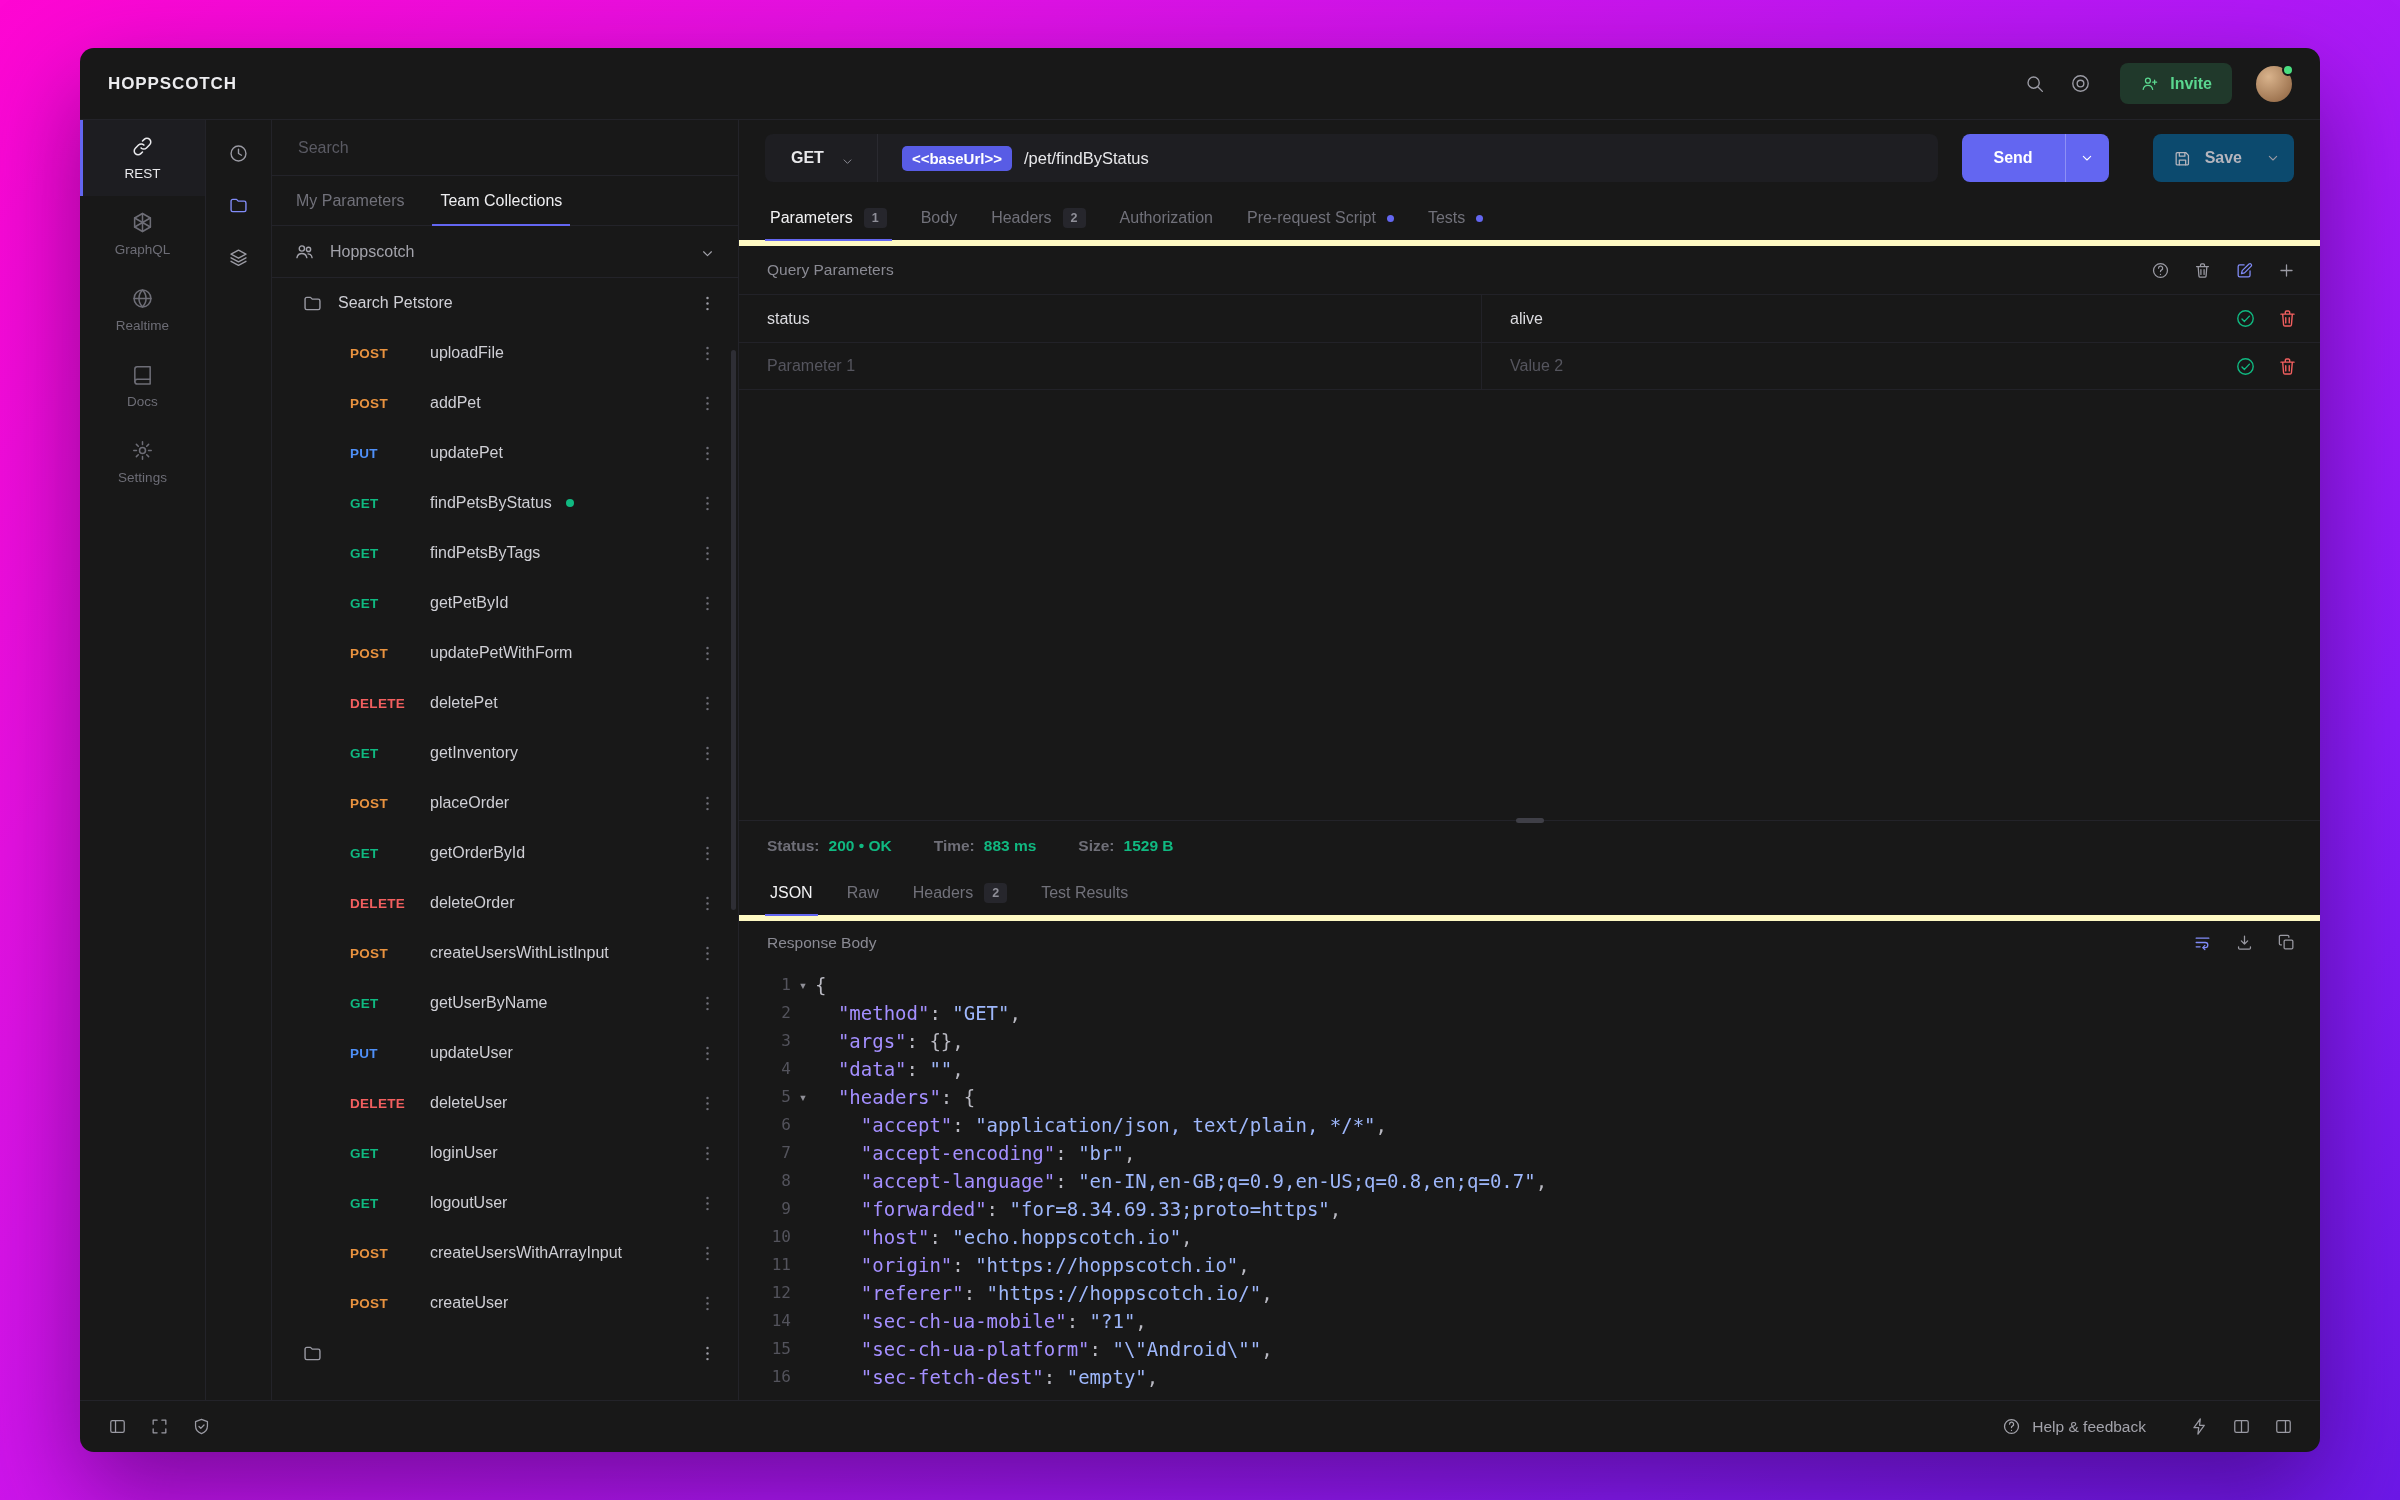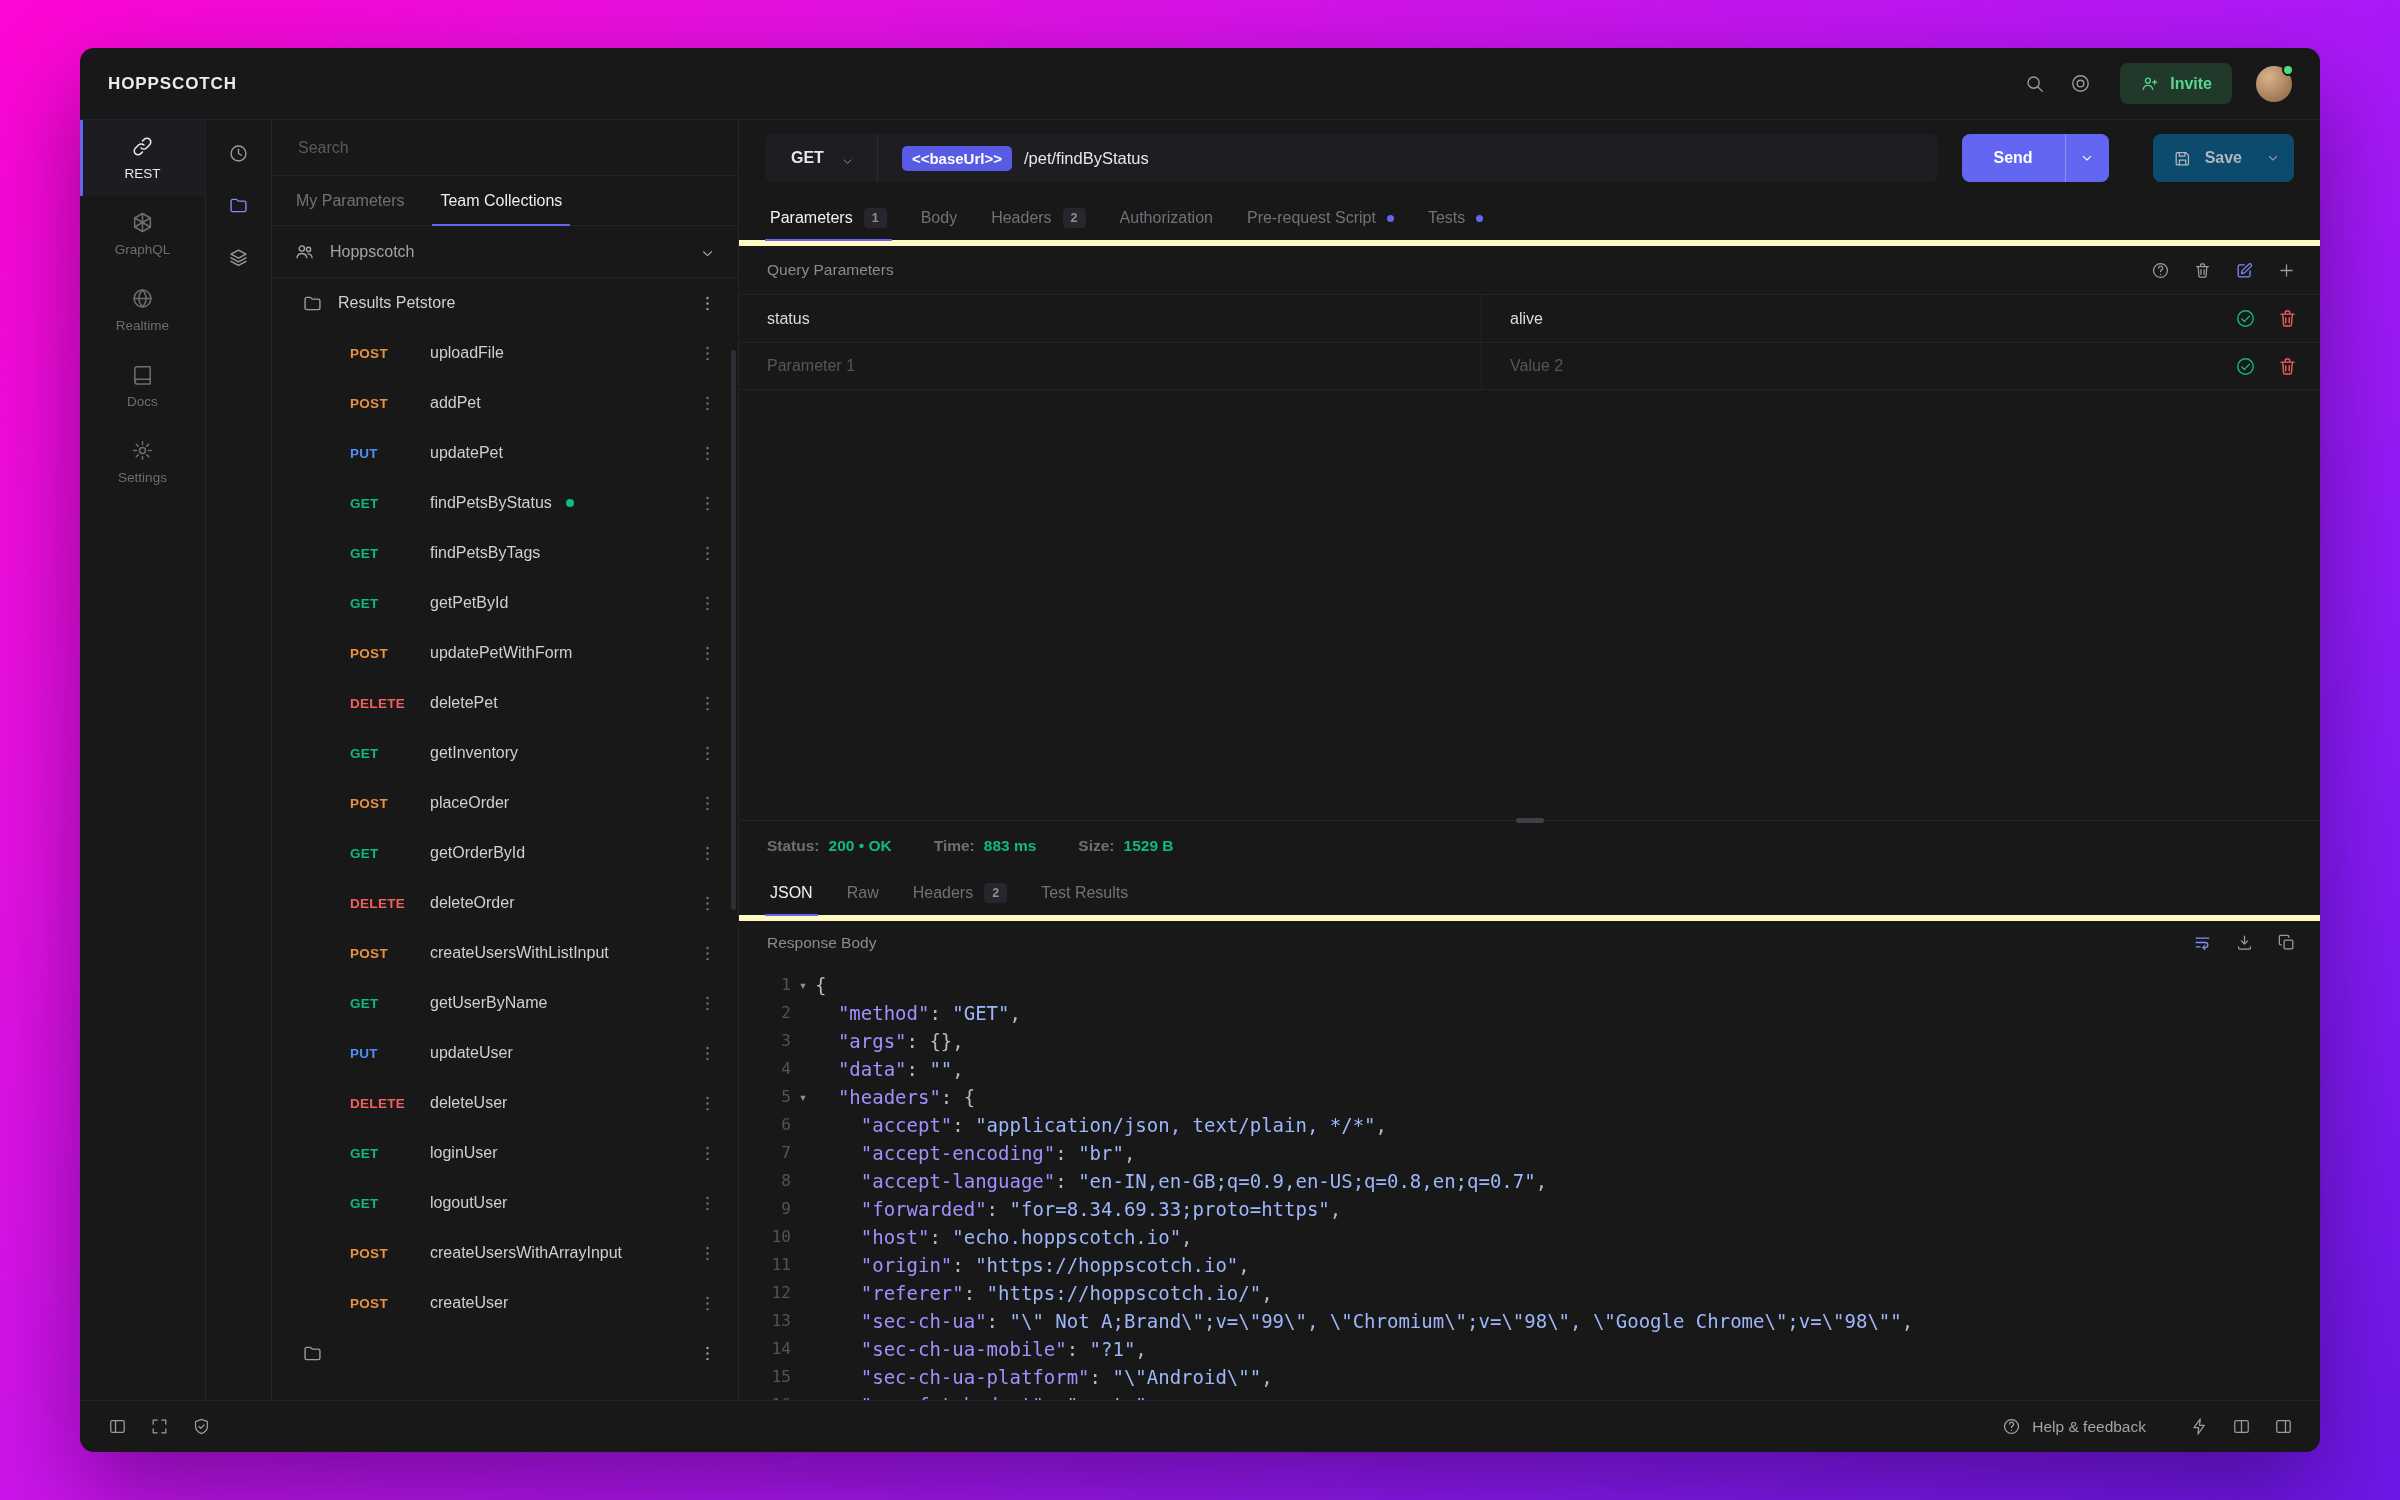--- a/index.html
+++ b/index.html
@@ -263,21 +263,21 @@
             <svg viewBox="0 0 24 24" class="ic">
               <path d="M6.5 9.5L12 15l5.5-5.5"></path>
             </svg>
           </span>
       </div>
       <div class="tree" id="tree">
           <div class="tree-row folder-row">
             <svg viewBox="0 0 24 24" class="ic">
               <path d="M3.5 7a2 2 0 0 1 2-2h4.2l2 2h6.8a2 2 0 0 1 2 2v8a2 2 0 0 1-2 2h-13a2 2 0 0 1-2-2z"></path>
             </svg>
-            <span class="tree-name">Results Petstore</span>
+            <span class="tree-name">Search Petstore</span>
             <button class="icon-btn kebab-btn" style="margin-left: auto;">
               <svg viewBox="0 0 24 24" class="ic">
                 <circle cx="12" cy="5.6" r="1.4" fill="currentColor" stroke="none"></circle>
                 <circle cx="12" cy="12" r="1.4" fill="currentColor" stroke="none"></circle>
                 <circle cx="12" cy="18.4" r="1.4" fill="currentColor" stroke="none"></circle>
               </svg>
             </button>
           </div>
           <div class="tree-row req-row">
             <span class="method m-POST">POST</span>
@@ -783,27 +783,20 @@
           </div>
           <div class="code-row">
             <div class="gutter">
               <span class="lnum">12</span>
               <span class="fold"></span>
             </div>
             <div class="code-text"><span class="tok-p">    </span><span class="tok-key">"referer"</span><span class="tok-p">: </span><span class="tok-str">"https://hoppscotch.io/"</span><span class="tok-p">,</span></div>
           </div>
           <div class="code-row">
             <div class="gutter">
-              <span class="lnum">13</span>
-              <span class="fold"></span>
-            </div>
-            <div class="code-text"><span class="tok-p">    </span><span class="tok-key">"sec-ch-ua"</span><span class="tok-p">: </span><span class="tok-str">"\" Not A;Brand\";v=\"99\", \"Chromium\";v=\"98\", \"Google Chrome\";v=\"98\""</span><span class="tok-p">,</span></div>
-          </div>
-          <div class="code-row">
-            <div class="gutter">
               <span class="lnum">14</span>
               <span class="fold"></span>
             </div>
             <div class="code-text"><span class="tok-p">    </span><span class="tok-key">"sec-ch-ua-mobile"</span><span class="tok-p">: </span><span class="tok-str">"?1"</span><span class="tok-p">,</span></div>
           </div>
           <div class="code-row">
             <div class="gutter">
               <span class="lnum">15</span>
               <span class="fold"></span>
             </div>

